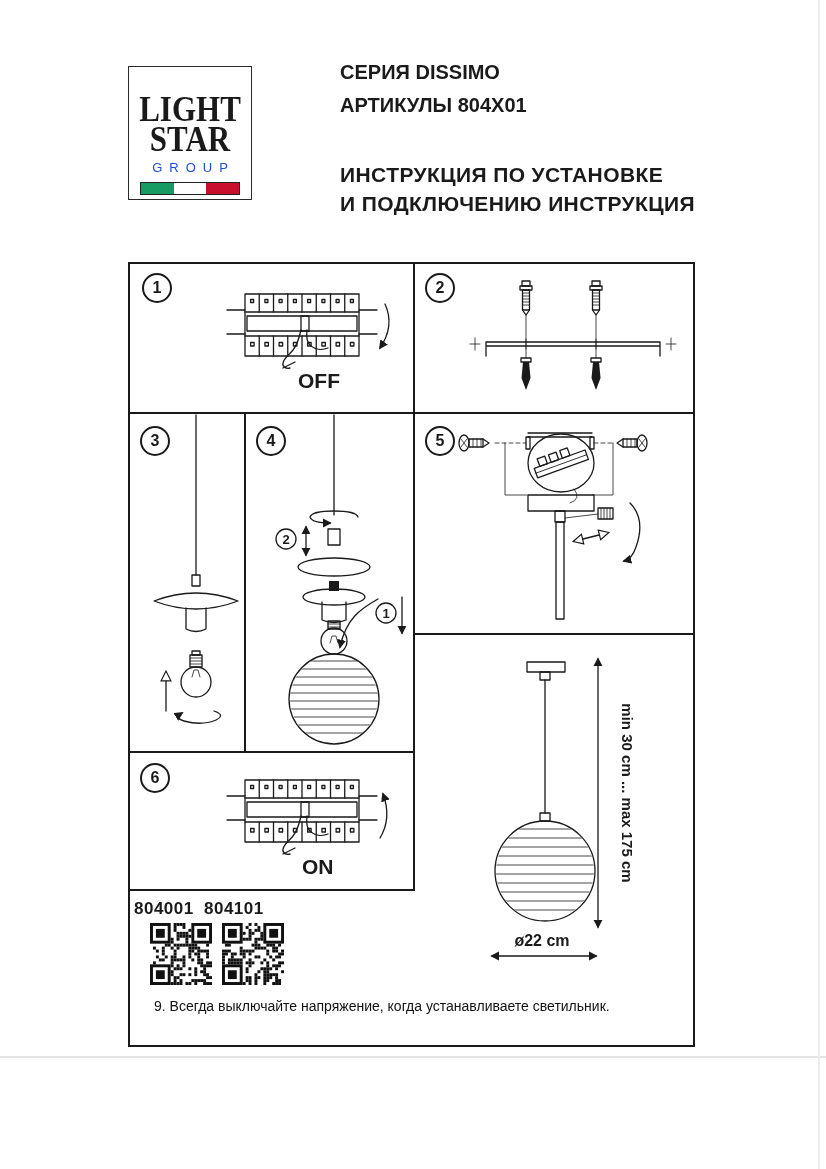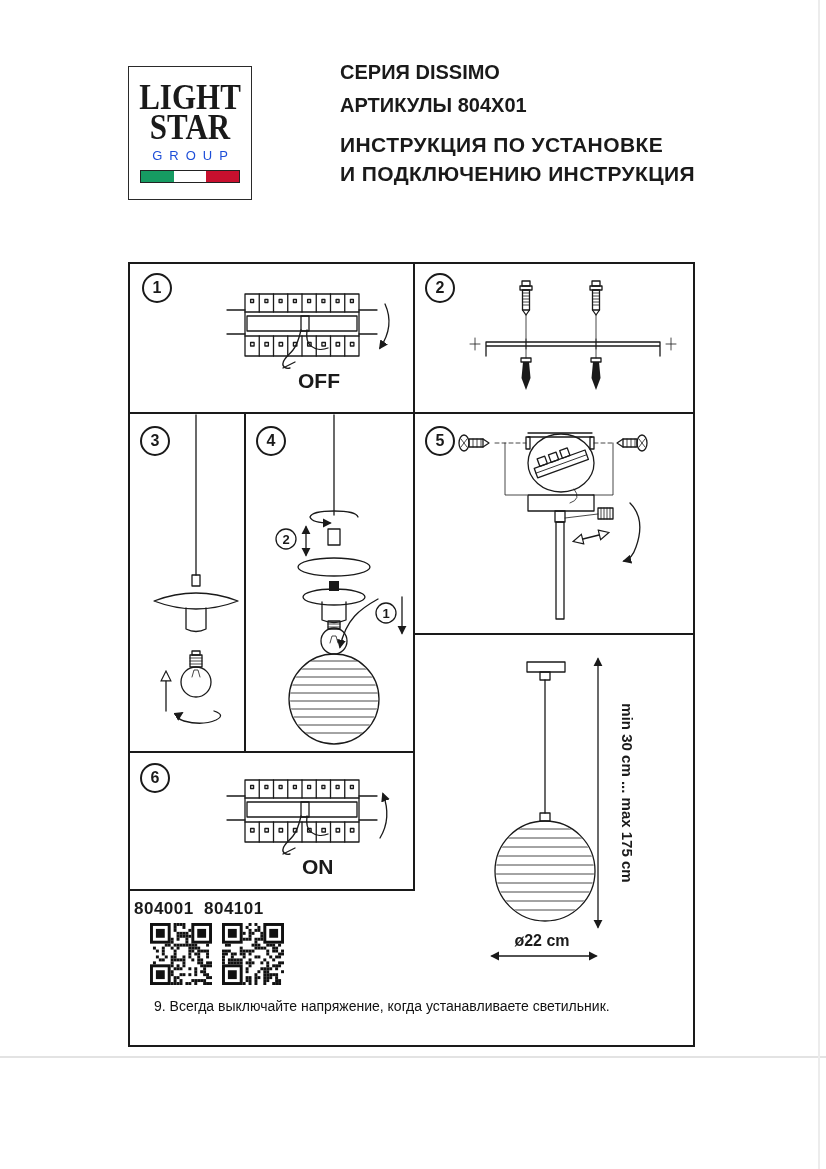--- a/index.html
+++ b/index.html
@@ -2,30 +2,30 @@
 <html><head>
 <meta charset="utf-8">
 <style>
   html,body{margin:0;padding:0;background:#fff;}
   .page{position:relative;width:826px;height:1169px;background:#fff;overflow:hidden;
         font-family:"Liberation Sans",sans-serif;color:var(--ink,#1a1a1a);}
   .line{position:absolute;background:var(--ink,#1a1a1a);}
   .frame{position:absolute;border:2px solid var(--ink,#1a1a1a);box-sizing:border-box;background:transparent;}
   
   .logo{position:absolute;left:128px;top:66px;width:124px;height:134px;border:1.5px solid #2a2a2a;
-        box-sizing:border-box;display:flex;flex-direction:column;align-items:center;padding-top:12px;}
+        box-sizing:border-box;display:flex;flex-direction:column;align-items:center;padding-top:24px;}
   .logo-word{font-family:"Liberation Serif",serif;font-weight:700;font-size:31px;line-height:30px;
              transform:scaleY(1.18);transform-origin:center top;letter-spacing:0;}
   .logo-group{margin-top:9px;font-size:13px;font-weight:400;letter-spacing:7px;margin-right:-7px;color:#1d4ed8;}
   .logo-flag{margin-top:7px;width:98px;height:11px;border:1px solid #222;display:flex;box-sizing:content-box;}
   .logo-flag span{flex:1;}
   
   .hdr{position:absolute;right:131px;top:56px;text-align:left;font-weight:700;}
   .hdr-top{font-size:20px;line-height:33px;}
-  .hdr-instr{margin-top:8px;font-size:21px;line-height:29px;letter-spacing:.4px;}
+  .hdr-instr{margin-top:38px;font-size:21px;line-height:29px;letter-spacing:.4px;}
   
   .step-badge{position:absolute;width:30px;height:30px;border:2px solid var(--ink,#1a1a1a);border-radius:50%;
               box-sizing:border-box;display:flex;align-items:center;justify-content:center;
               font-size:16px;font-weight:700;background:#fff;}
   
   svg.art-svg{position:absolute;overflow:visible;}
   .art{stroke:var(--ink,#1a1a1a);fill:none;stroke-width:1.3;stroke-linecap:round;stroke-linejoin:round;}
   .art .thin{stroke-width:.8;}
   .art .fillInk{fill:var(--ink,#1a1a1a);stroke:none;}
   .txt{fill:var(--ink,#1a1a1a);stroke:none;font-family:"Liberation Sans",sans-serif;font-weight:700;}

